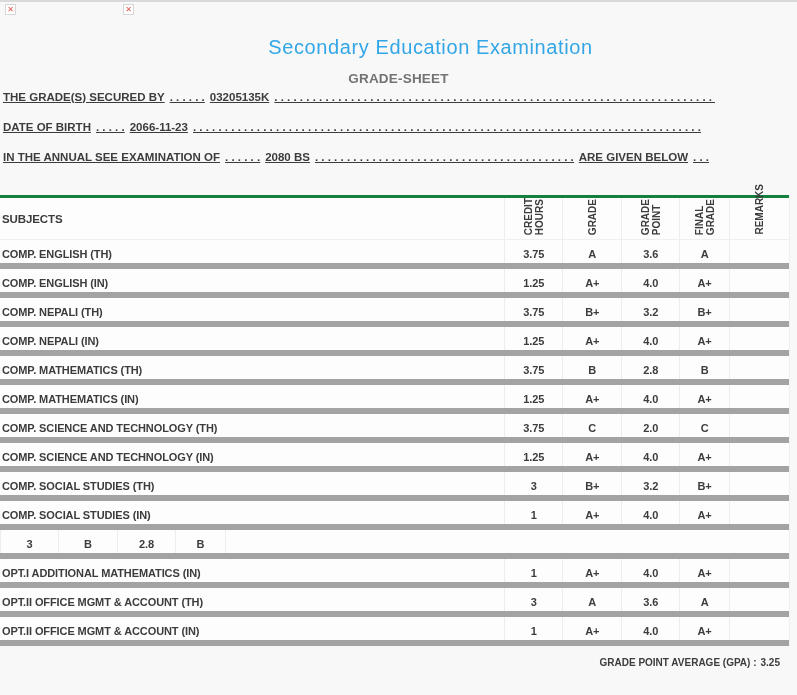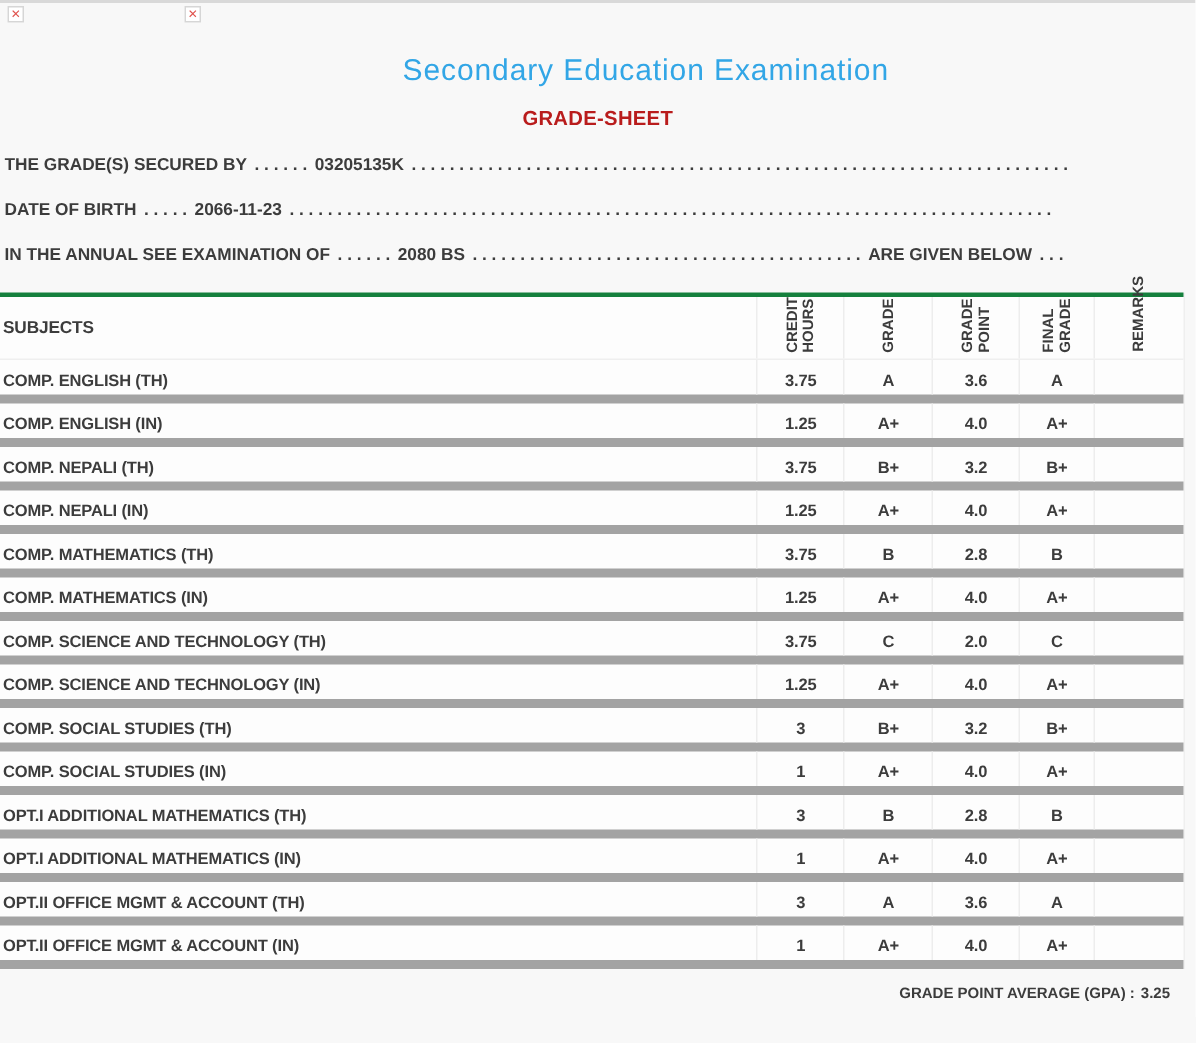--- a/index.html
+++ b/index.html
@@ -25,25 +25,25 @@
   .title{
     position:absolute;top:36px;left:0;width:100%;
     text-align:center;
     font-size:20px;letter-spacing:.6px;
     color:#32a6e6;
     padding-left:32px;
   }
   .subtitle{
     position:absolute;top:71px;left:0;width:100%;
     text-align:center;
-    font-size:13.5px;font-weight:bold;color:#b91c1c;
+    font-size:13.5px;font-weight:bold;color:#737373;
     letter-spacing:.2px;
   }
 
-  .info{position:absolute;top:95px;left:3px;right:0;font-size:11.5px;font-weight:bold;}
+  .info{position:absolute;top:82px;left:3px;right:0;font-size:11.5px;font-weight:bold;text-decoration:underline;}
   .info-line{
     display:flex;column-gap:5px;align-items:center;
     height:30px;white-space:nowrap;overflow:hidden;
   }
   .info-line span:empty{display:none;}
   .il-trailer{flex:1 1 0;min-width:0;overflow:hidden;}
 
   .gtable{position:absolute;top:195px;left:0;width:790px;background:#fdfdfd;border-right:1px solid #efefef;box-sizing:border-box;}
   .thead{
     display:flex;height:45px;box-sizing:border-box;
@@ -226,21 +226,20 @@
   <div class="trow">
     <div class="td td-subject">COMP. SOCIAL STUDIES (IN)</div>
     <div class="td td-val w-credit td-credit">1</div>
     <div class="td td-val w-grade td-grade">A+</div>
     <div class="td td-val w-gpoint td-gpoint">4.0</div>
     <div class="td td-val w-final td-final">A+</div>
     <div class="td td-val w-remarks td-remarks"></div>
   </div>
 
   <div class="trow">
-    <div class="td td-subject">OPT.I ADDITIONAL MATHEMATICS (TH)</div>
     <div class="td td-val w-credit td-credit">3</div>
     <div class="td td-val w-grade td-grade">B</div>
     <div class="td td-val w-gpoint td-gpoint">2.8</div>
     <div class="td td-val w-final td-final">B</div>
     <div class="td td-val w-remarks td-remarks"></div>
   </div>
 
   <div class="trow">
     <div class="td td-subject">OPT.I ADDITIONAL MATHEMATICS (IN)</div>
     <div class="td td-val w-credit td-credit">1</div>

